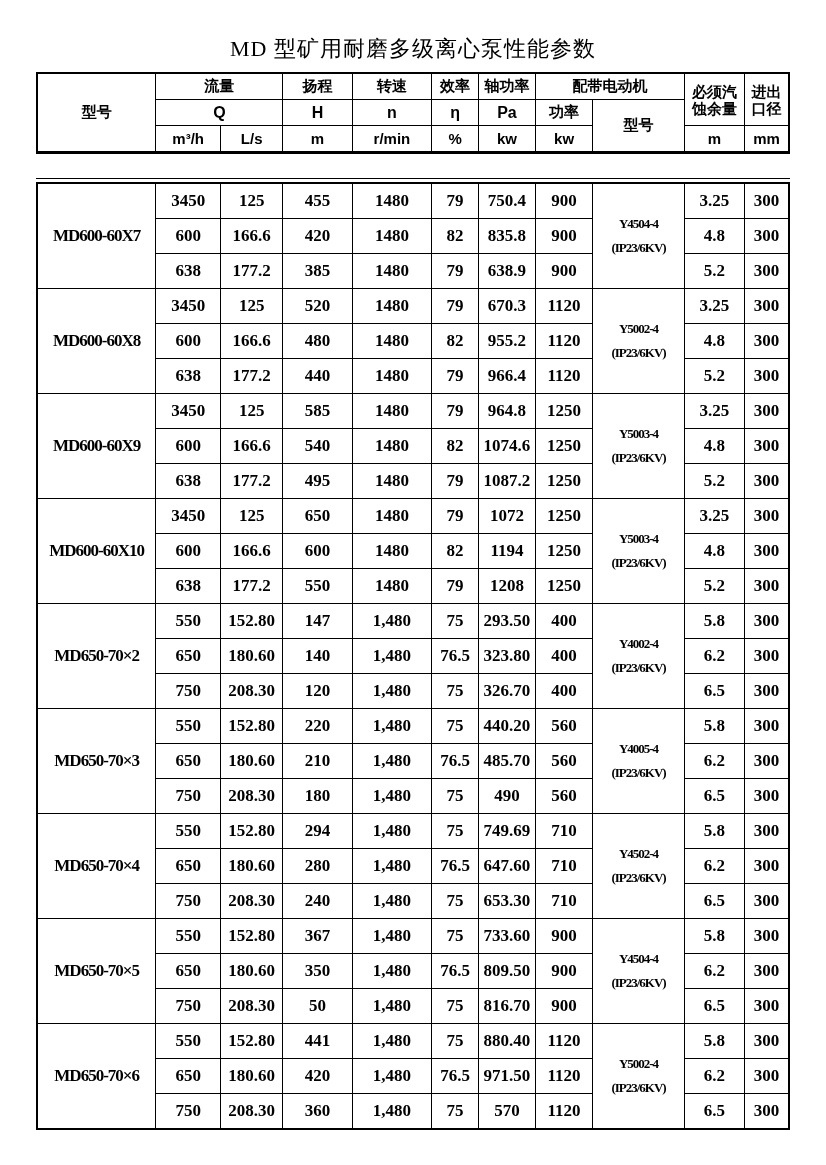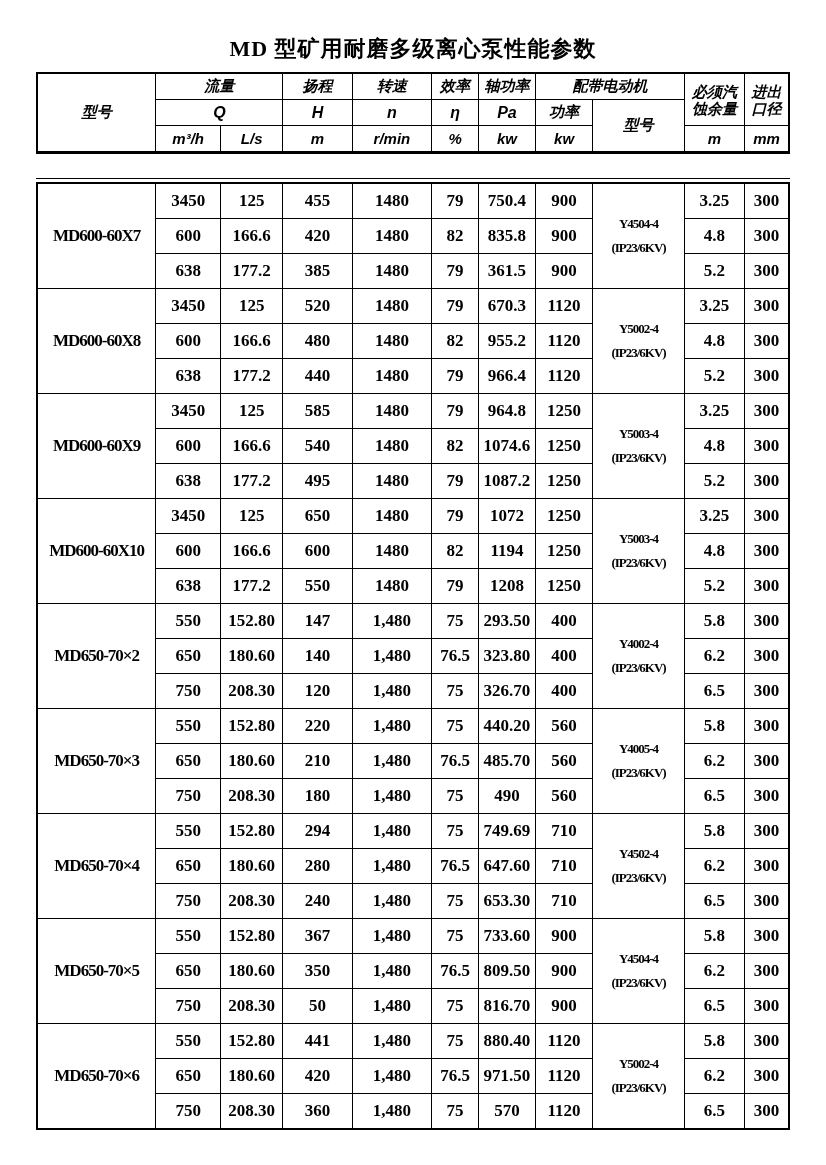--- a/index.html
+++ b/index.html
@@ -15,21 +15,21 @@
     height: 1165px;
     background: #ffffff;
     overflow: hidden;
   }
   .doc-title {
     margin: 0;
     padding-top: 34px;
     text-align: center;
     font-family: "Liberation Serif", "DejaVu Serif", serif;
     font-size: 22px;
-    font-weight: 700;
+    font-weight: 400;
     letter-spacing: 1px;
     line-height: 30px;
   }
   .tables-wrap {
     width: 754px;
     margin: 0 auto;
   }
   table {
     border-collapse: collapse;
     table-layout: fixed;
@@ -47,21 +47,20 @@
   .header-table {
     margin-top: 8px;
     border: 2px solid #000;
     border-bottom: 3px solid #000;
   }
   .header-table td {
     height: 25px;
     font-weight: bold;
     font-size: 15px;
     font-family: "Liberation Sans", sans-serif;
-    font-style: italic;
   }
   .header-table .sym {
     font-size: 16px;
   }
   .two-line { line-height: 17px; margin-top: 18px; }
   
   .toprule {
     margin-top: 24px;
     height: 1px;
     background: #000;
@@ -192,21 +191,21 @@
             <td>900</td>
             <td>4.8</td>
             <td>300</td>
           </tr>
           <tr>
             <td>638</td>
             <td>177.2</td>
             <td>385</td>
             <td>1480</td>
             <td>79</td>
-            <td>361.5</td>
+            <td>638.9</td>
             <td>900</td>
             <td>5.2</td>
             <td>300</td>
           </tr>
           <tr>
             <td class="model" rowspan="3">MD600-60X8</td>
             <td>3450</td>
             <td>125</td>
             <td>520</td>
             <td>1480</td>

